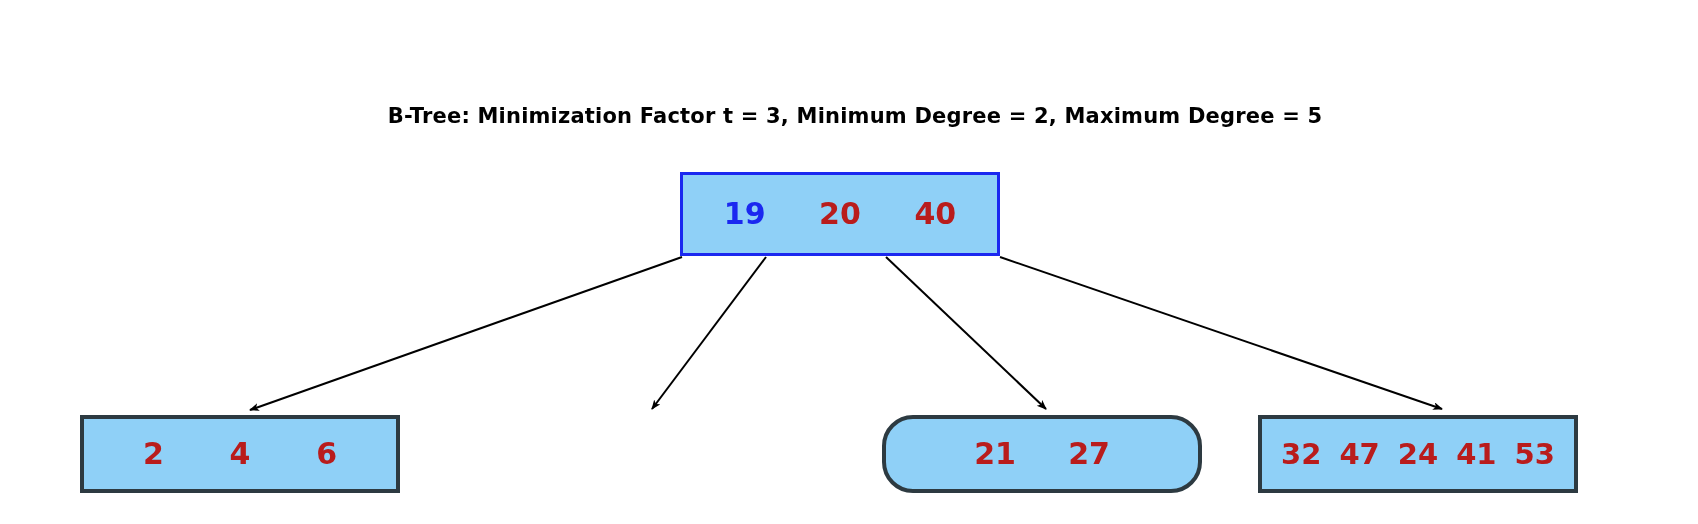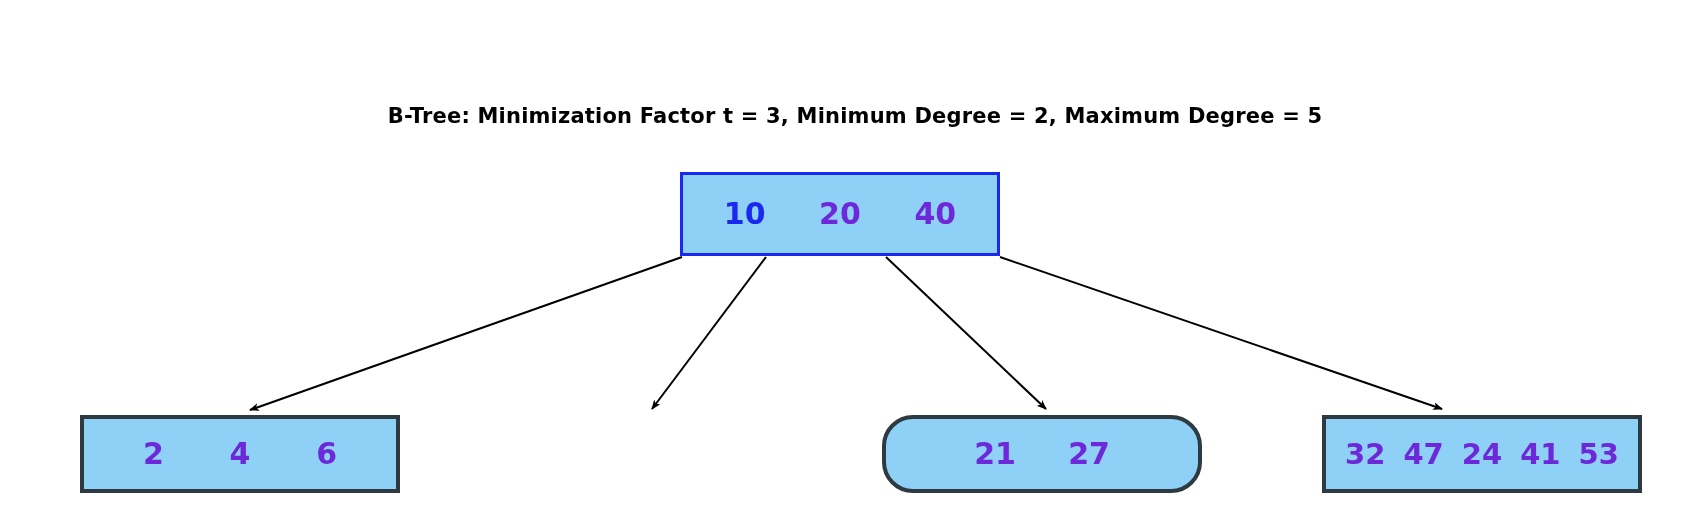--- a/index.html
+++ b/index.html
@@ -61,23 +61,23 @@
   }
   .node.leaf {
     border: 4px solid #2d3a41;
     top: 415px;
     width: 320px;
     height: 78px;
   }
   .node.leaf.n1 { left: 80px;   padding: 0 26px; }
   .node.leaf.n2 { left: 482px;  padding: 0 18px; }
   .node.leaf.n3 { left: 882px;  padding: 0 62px; border-radius: 31px; }
-  .node.leaf.n4 { left: 1322px; padding: 0 10px; }
+  .node.leaf.n4 { left: 1258px; padding: 0 10px; }
   .key {
-    color: #6d28d9;
+    color: #b91c1c;
     line-height: 1;
   }
   .key.highlight {
     color: #1b28f0;
   }
   .node.leaf .key { font-size: 30px; }
   .node.leaf.n4 .key { font-size: 29px; }
 </style>
 </head>
 <body>
@@ -92,21 +92,21 @@
         <path d="M0,0 L10,4 L0,8 L2.6,4 z" fill="#000000"></path>
       </marker>
     </defs>
     <line x1="682" y1="257" x2="250" y2="410" stroke="#000000" stroke-width="2" marker-end="url(#arrow)"></line>
     <line x1="766" y1="257" x2="652" y2="409" stroke="#000000" stroke-width="2" marker-end="url(#arrow)"></line>
     <line x1="886" y1="257" x2="1046" y2="409" stroke="#000000" stroke-width="2" marker-end="url(#arrow)"></line>
     <line x1="1000" y1="257" x2="1442" y2="409" stroke="#000000" stroke-width="2" marker-end="url(#arrow)"></line>
   </svg>
 
   <div class="node root">
-    <span class="key highlight">10</span>
+    <span class="key highlight">19</span>
     <span class="key">20</span>
     <span class="key">40</span>
   </div>
 
   <div class="node leaf n1">
     <span class="key">2</span>
     <span class="key">4</span>
     <span class="key">6</span>
   </div>
 

